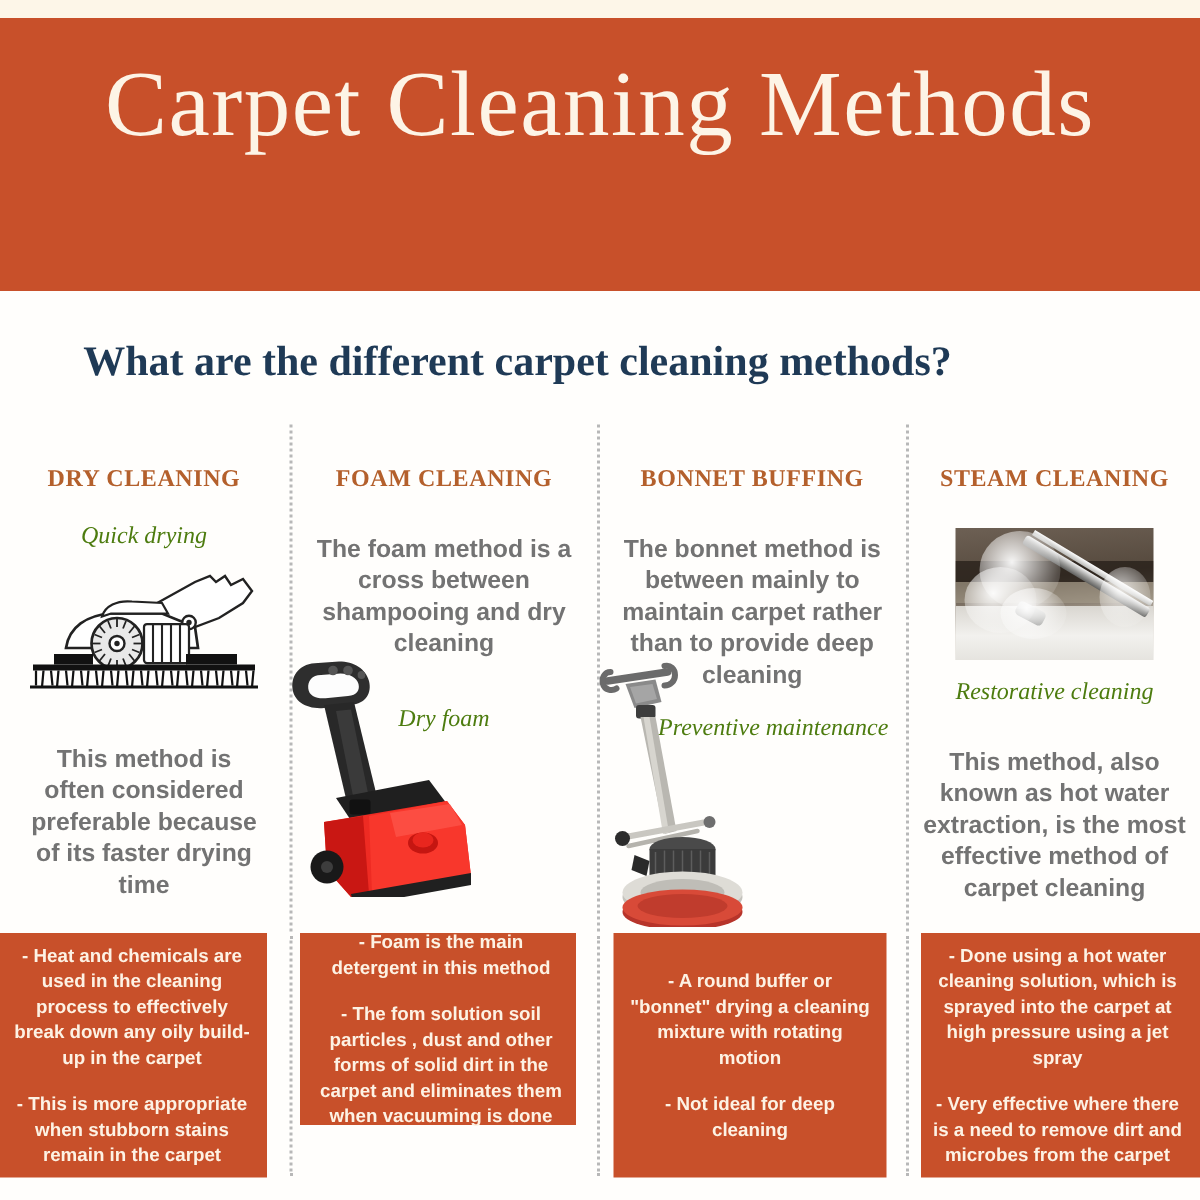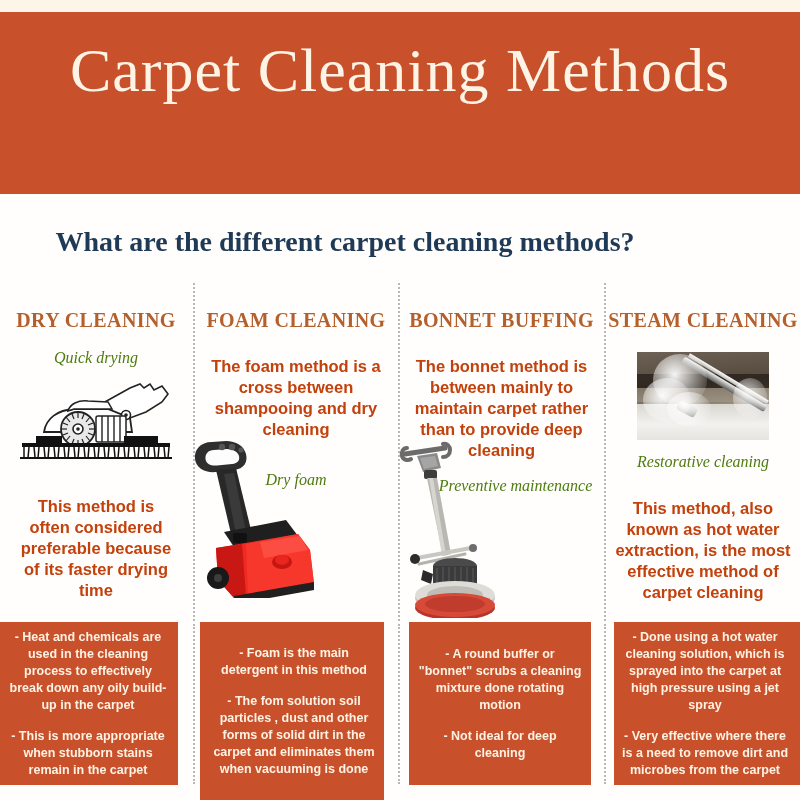--- a/index.html
+++ b/index.html
@@ -93,41 +93,41 @@
     height: 320px;
   }
   .col.c1 { left: 0px;   width: 192px; }
   .col.c2 { left: 195px; width: 202px; }
   .col.c3 { left: 400px; width: 203px; }
   .col.c4 { left: 606px; width: 194px; }
 
   .col-title {
     font-family: "Liberation Serif", "DejaVu Serif", serif;
     font-weight: bold;
-    font-size: 20px;
+    font-size: 16px;
     line-height: 24px;
     letter-spacing: 0.4px;
     color: #b4602c;
     text-align: center;
     white-space: nowrap;
   }
   .tagline {
     font-family: "Liberation Serif", "DejaVu Serif", serif;
     font-style: italic;
     font-size: 16px;
     line-height: 20px;
     color: #4d7c0f;
     text-align: center;
   }
   .lead {
     font-family: "Liberation Sans", sans-serif;
     font-weight: bold;
     font-size: 16.5px;
     line-height: 21px;
-    color: #c2410c;
+    color: #737373;
     text-align: center;
   }
 
   
   .stack { position: absolute; left: 0; width: 100%; }
 
   
   .factbox {
     position: absolute;
     background: #c8502a;
@@ -140,21 +140,21 @@
     box-sizing: border-box;
     padding: 10px 8px;
     display: flex;
     flex-direction: column;
     justify-content: center;
     align-items: center;
   }
   .factbox p { margin: 0; }
   .factbox p + p { margin-top: 14px; }
   .fb1 { left: -8px;  top: 622px; width: 186px; height: 163px; padding-left: 14px; }
-  .fb2 { left: 200px; top: 622px; width: 184px; height: 179px; padding-left: 12px; }
+  .fb2 { left: 200px; top: 622px; width: 184px; height: 128px; padding-left: 12px; }
   .fb3 { left: 409px; top: 622px; width: 182px; height: 163px; }
   .fb4 { left: 614px; top: 622px; width: 186px; height: 163px; padding-right: 12px;}
 
   
   .art { display: block; margin: 0 auto; }
 
   
   .steam-photo {
     position: relative;
     width: 132px;
@@ -451,21 +451,21 @@
     <p>- Heat and chemicals are used in the cleaning process to effectively break down any oily build-up in the carpet</p>
     <p>- This is more appropriate when stubborn stains remain in the carpet</p>
   </div>
 
   <div class="factbox fb2">
     <p>- Foam is the main detergent in this method</p>
     <p>- The fom solution soil particles , dust and other forms of solid dirt in the carpet and eliminates them when vacuuming is done</p>
   </div>
 
   <div class="factbox fb3">
-    <p>- A round buffer or "bonnet" scrubs a cleaning mixture done rotating motion</p>
+    <p>- A round buffer or "bonnet" drying a cleaning mixture with rotating motion</p>
     <p>- Not ideal for deep cleaning</p>
   </div>
 
   <div class="factbox fb4">
     <p>- Done using a hot water cleaning solution, which is sprayed into the carpet at high pressure using a jet spray</p>
     <p>- Very effective where there is a need to remove dirt and microbes from the carpet</p>
   </div>
 
 </div>
 

